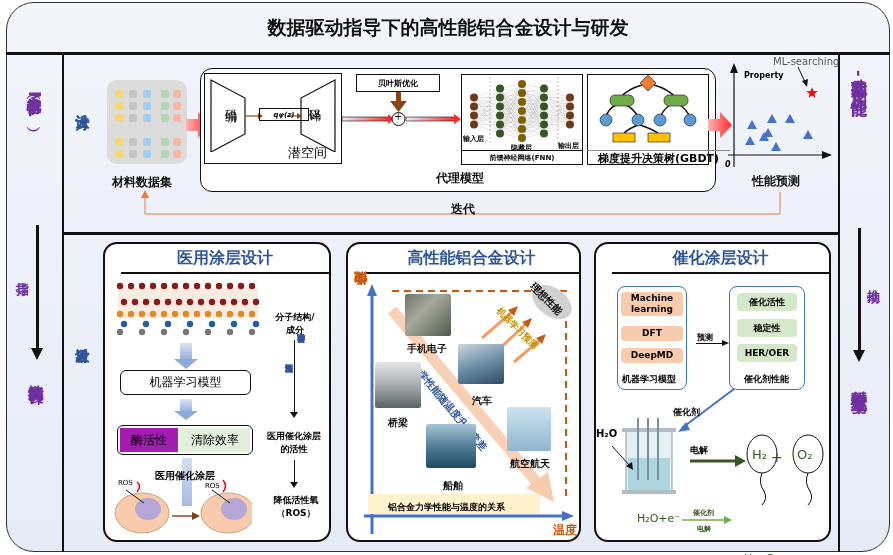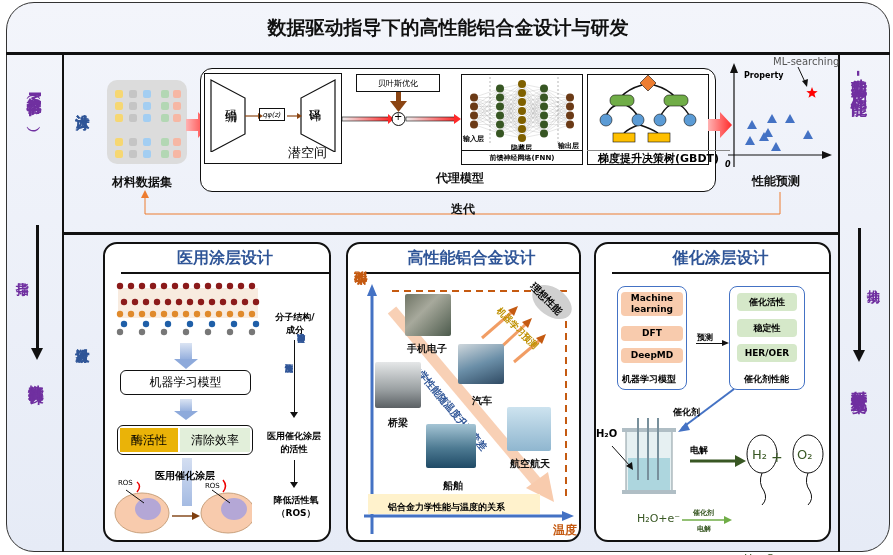--- a/index.html
+++ b/index.html
@@ -93,24 +93,24 @@
 <svg class="abs" style="left:209px;top:78px;" width="130" height="74">
   <polygon points="2,2 36,20 36,56 2,74" fill="#fff" stroke="#111" stroke-width="1.2"></polygon>
   <polygon points="126,2 92,20 92,56 126,74" fill="#fff" stroke="#111" stroke-width="1.2"></polygon>
   <line x1="36" y1="38" x2="49" y2="38" stroke="#8b4513" stroke-width="1.2"></line>
   <polygon points="49,35 54,38 49,41" fill="#8b4513"></polygon>
   <line x1="78" y1="38" x2="91" y2="38" stroke="#8b4513" stroke-width="1.2"></line>
   <polygon points="88,35 93,38 88,41" fill="#8b4513"></polygon>
 </svg>
 <div class="abs" style="left:222px;top:100px;font-size:12px;writing-mode:vertical-rl;">编码</div>
 <div class="abs" style="left:306px;top:100px;font-size:12px;writing-mode:vertical-rl;">译码</div>
-<div class="abs" style="left:259px;top:108px;width:26px;height:13px;border:1px solid #111;font-size:7px;display:flex;align-items:center;justify-content:center;font-style:italic;">qφ(z)</div>
+<div class="abs" style="left:259px;top:108px;width:50px;height:13px;border:1px solid #111;font-size:7px;display:flex;align-items:center;justify-content:center;font-style:italic;font-weight:bold;">qφ(z)</div>
 <div class="abs" style="left:247px;top:144px;font-size:13px;margin-left:41px;">潜空间</div>
 
-<div class="abs box" style="left:356px;top:74px;width:84px;height:18px;font-size:8px;font-weight:normal;display:flex;align-items:center;justify-content:center;">贝叶斯优化</div>
+<div class="abs box" style="left:356px;top:74px;width:84px;height:18px;font-size:8px;font-weight:bold;display:flex;align-items:center;justify-content:center;">贝叶斯优化</div>
 <svg class="abs" style="left:340px;top:92px;" width="125" height="36">
   <rect x="56" y="0" width="5" height="10" fill="#8b4513"></rect>
   <polygon points="50,9 67,9 58.5,20" fill="#8b4513"></polygon>
   <defs>
       <linearGradient id="rg2" x1="0" x2="1">
         <stop offset="0" stop-color="#eeeeee"></stop>
         <stop offset="1" stop-color="#ff2a2a"></stop>
       </linearGradient>
     </defs>
   <rect x="2" y="25" width="48" height="4" fill="url(#rg2)" stroke="#111" stroke-width="0.6"></rect>
@@ -415,21 +415,21 @@
       <circle cx="144" cy="48" r="3.2" fill="#1f5fa8"></circle>
       <circle cx="140" cy="56" r="3.2" fill="#777"></circle>
     </g>
 </svg>
 <div class="abs" style="left:180px;top:343px;width:12px;height:18px;background:linear-gradient(#dbe4f3,#8eaadb);"></div>
 <div class="abs" style="left:174px;top:359px;width:0;height:0;border-left:12px solid transparent;border-right:12px solid transparent;border-top:10px solid #8eaadb;"></div>
 <div class="abs" style="left:120px;top:370px;width:131px;height:25px;border:1.5px solid #111;border-radius:6px;background:#fff;font-size:12px;display:flex;align-items:center;justify-content:center;">机器学习模型</div>
 <div class="abs" style="left:180px;top:399px;width:12px;height:14px;background:linear-gradient(#dbe4f3,#8eaadb);"></div>
 <div class="abs" style="left:174px;top:411px;width:0;height:0;border-left:12px solid transparent;border-right:12px solid transparent;border-top:9px solid #8eaadb;"></div>
 <div class="abs" style="left:117px;top:425px;width:136px;height:30px;border:1.5px solid #111;border-radius:6px;background:#fff;display:flex;padding:2px;gap:2px;">
-  <div style="flex:1;background:#eab308;font-size:12px;display:flex;align-items:center;justify-content:center;">酶活性</div>
+  <div style="flex:1;background:#a21caf;font-size:12px;display:flex;align-items:center;justify-content:center;">酶活性</div>
   <div style="flex:1.2;background:#e2efda;font-size:12px;display:flex;align-items:center;justify-content:center;">清除效率</div>
 </div>
 <div class="abs" style="left:182px;top:458px;width:10px;height:48px;background:linear-gradient(#c9d6ee,#8eaadb);opacity:.8;"></div>
 <div class="abs" style="left:155px;top:469px;font-size:10px;font-weight:bold;">医用催化涂层</div>
 <svg class="abs" style="left:112px;top:478px;" width="140" height="60">
   <ellipse cx="30" cy="35" rx="27" ry="20" fill="#f8cbad" stroke="#c9a27e" stroke-width="1"></ellipse>
   <ellipse cx="36" cy="31" rx="13" ry="11" fill="#b4a7d6"></ellipse>
   <ellipse cx="116" cy="35" rx="27" ry="20" fill="#f8cbad" stroke="#c9a27e" stroke-width="1"></ellipse>
   <ellipse cx="122" cy="31" rx="13" ry="11" fill="#b4a7d6"></ellipse>
   <line x1="60" y1="38" x2="82" y2="38" stroke="#7f3f0f" stroke-width="1.4"></line>

